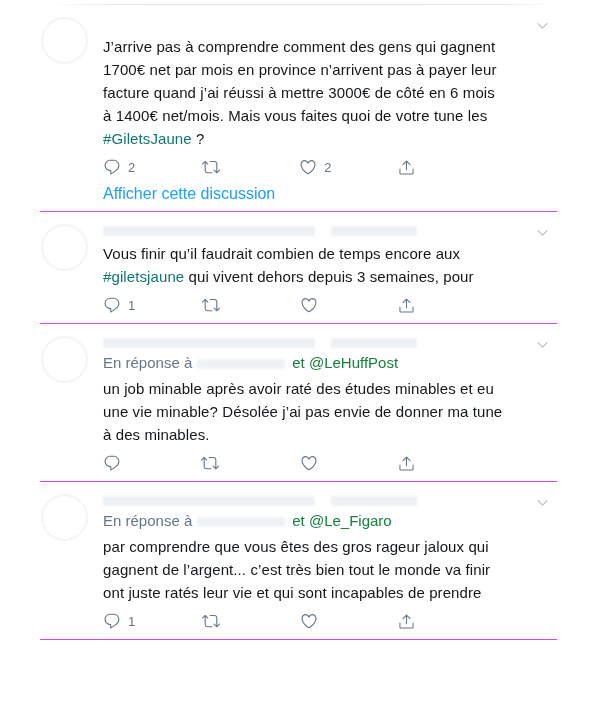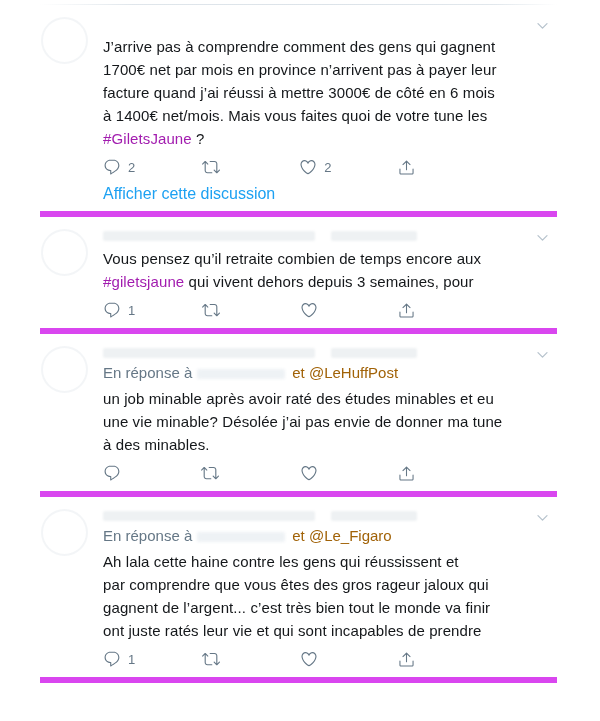--- a/index.html
+++ b/index.html
@@ -1,33 +1,33 @@
 <!DOCTYPE html>
 <html><head>
 <meta charset="utf-8">
 <style>
   html,body{margin:0;padding:0;background:#ffffff;}
   body{width:600px;min-height:721px;overflow:hidden;font-family:"Liberation Sans",sans-serif;-webkit-font-smoothing:antialiased;}
   .top-divider{height:1px;margin:4px 0 0 40px;width:517px;
     background:linear-gradient(to right,rgba(220,227,233,0),rgba(220,227,233,.9) 18%,#dce3e9 55%,rgba(220,227,233,.85) 88%,rgba(220,227,233,0));}
   .timeline{margin-left:40px;width:517px;}
-  .tweet{position:relative;padding:8px 0 8px 63px;border-bottom:6px solid #d946ef;background:#fff;}
+  .tweet{position:relative;padding:8px 0 8px 63px;border-bottom:1px solid #d946ef;background:#fff;}
   .avatar-ghost{position:absolute;left:1px;top:12px;width:47px;height:47px;border-radius:50%;
     box-shadow:inset 0 0 0 2px rgba(178,192,203,0.16);}
   .chevron{position:absolute;top:13px;right:7px;width:15px;height:15px;cursor:pointer;}
   .chevron svg{display:block;width:15px;height:15px;stroke:#b7c3cd;fill:none;stroke-width:1.7;stroke-linecap:round;stroke-linejoin:round;}
   .ghost-row{height:16px;margin:1px 0 5px;}
   .smudge{display:inline-block;height:10px;border-radius:2px;background:#eef1f3;filter:blur(1.3px);vertical-align:middle;}
   .smudge.name{width:212px;margin-right:16px;}
   .smudge.date{width:86px;}
   .reply-line{font-size:15px;color:#657786;height:20px;margin-bottom:3px;white-space:nowrap;}
-  .reply-line .ctx-link{color:#a16207;text-decoration:none;cursor:pointer;}
+  .reply-line .ctx-link{color:#15803d;text-decoration:none;cursor:pointer;}
   .handle-smudge{width:88px;height:10px;background:#eef2f5;margin:0 7px 0 5px;filter:blur(1.4px);}
   .line{font-size:15px;line-height:23px;height:23px;color:#14171a;white-space:nowrap;letter-spacing:.1px;}
-  .tag{color:#a21caf;text-decoration:none;cursor:pointer;}
+  .tag{color:#0f766e;text-decoration:none;cursor:pointer;}
   .actions{display:flex;width:312px;justify-content:space-between;align-items:center;margin-top:7px;height:20px;}
   .action{display:flex;align-items:center;gap:7px;color:#657786;cursor:pointer;background:none;border:none;padding:0;}
   .action svg{width:18px;height:18px;fill:#657786;display:block;}
   .action .share-svg{width:17px;height:17px;}
   .count{font-size:13px;color:#657786;min-width:6px;}
   .show-thread{display:inline-block;font-size:16px;color:#1da1f2;margin-top:8px;text-decoration:none;cursor:pointer;}
 </style>
 </head>
 <body>
 
@@ -88,21 +88,21 @@
   <article class="tweet">
     <div class="avatar-ghost"></div>
     <div class="chevron">
       <svg viewBox="0 0 20 20">
           <path d="M4 7.5l6 6 6-6"></path>
         </svg>
     </div>
     <div class="ghost-row">
       <span class="smudge name"></span><span class="smudge date"></span>
     </div>
-    <div class="line"><span>Vous pensez qu’il retraite combien de temps encore aux</span></div>
+    <div class="line"><span>Vous finir qu’il faudrait combien de temps encore aux</span></div>
     <div class="line"><a class="tag">#giletsjaune</a><span> qui vivent dehors depuis 3 semaines, pour</span></div>
     <div class="actions">
       <div class="action">
         <span>
             <svg viewBox="0 0 24 24">
               <path d="M14.046 2.242l-4.148-.01h-.002c-4.374 0-7.8 3.427-7.8 7.802 0 4.098 3.186 7.206 7.465 7.37v3.828c0 .108.044.286.12.403.142.225.384.347.632.347.138 0 .277-.038.402-.118.264-.168 6.473-4.14 8.088-5.506 1.902-1.61 3.04-3.97 3.043-6.312v-.017c-.006-4.367-3.43-7.787-7.8-7.788zm3.787 12.972c-1.134.96-4.862 3.405-6.772 4.643V16.67c0-.414-.334-.75-.75-.75h-.395c-3.66 0-6.318-2.476-6.318-5.886 0-3.534 2.768-6.302 6.3-6.302l4.147.01h.002c3.532 0 6.3 2.766 6.302 6.296-.003 1.91-.942 3.844-2.514 5.176z"></path>
             </svg>
           </span>
         <span class="count">1</span>
       </div>
@@ -187,21 +187,20 @@
     <div class="avatar-ghost"></div>
     <div class="chevron">
       <svg viewBox="0 0 20 20">
           <path d="M4 7.5l6 6 6-6"></path>
         </svg>
     </div>
     <div class="ghost-row">
       <span class="smudge name"></span><span class="smudge date"></span>
     </div>
     <div class="reply-line"><span>En réponse à</span><span class="smudge handle-smudge"></span><a class="ctx-link">et @Le_Figaro</a></div>
-    <div class="line"><span>Ah lala cette haine contre les gens qui réussissent et</span></div>
     <div class="line"><span>par comprendre que vous êtes des gros rageur jaloux qui</span></div>
     <div class="line"><span>gagnent de l’argent... c’est très bien tout le monde va finir</span></div>
     <div class="line"><span>ont juste ratés leur vie et qui sont incapables de prendre</span></div>
     <div class="actions">
       <div class="action">
         <span>
             <svg viewBox="0 0 24 24">
               <path d="M14.046 2.242l-4.148-.01h-.002c-4.374 0-7.8 3.427-7.8 7.802 0 4.098 3.186 7.206 7.465 7.37v3.828c0 .108.044.286.12.403.142.225.384.347.632.347.138 0 .277-.038.402-.118.264-.168 6.473-4.14 8.088-5.506 1.902-1.61 3.04-3.97 3.043-6.312v-.017c-.006-4.367-3.43-7.787-7.8-7.788zm3.787 12.972c-1.134.96-4.862 3.405-6.772 4.643V16.67c0-.414-.334-.75-.75-.75h-.395c-3.66 0-6.318-2.476-6.318-5.886 0-3.534 2.768-6.302 6.3-6.302l4.147.01h.002c3.532 0 6.3 2.766 6.302 6.296-.003 1.91-.942 3.844-2.514 5.176z"></path>
             </svg>
           </span>

